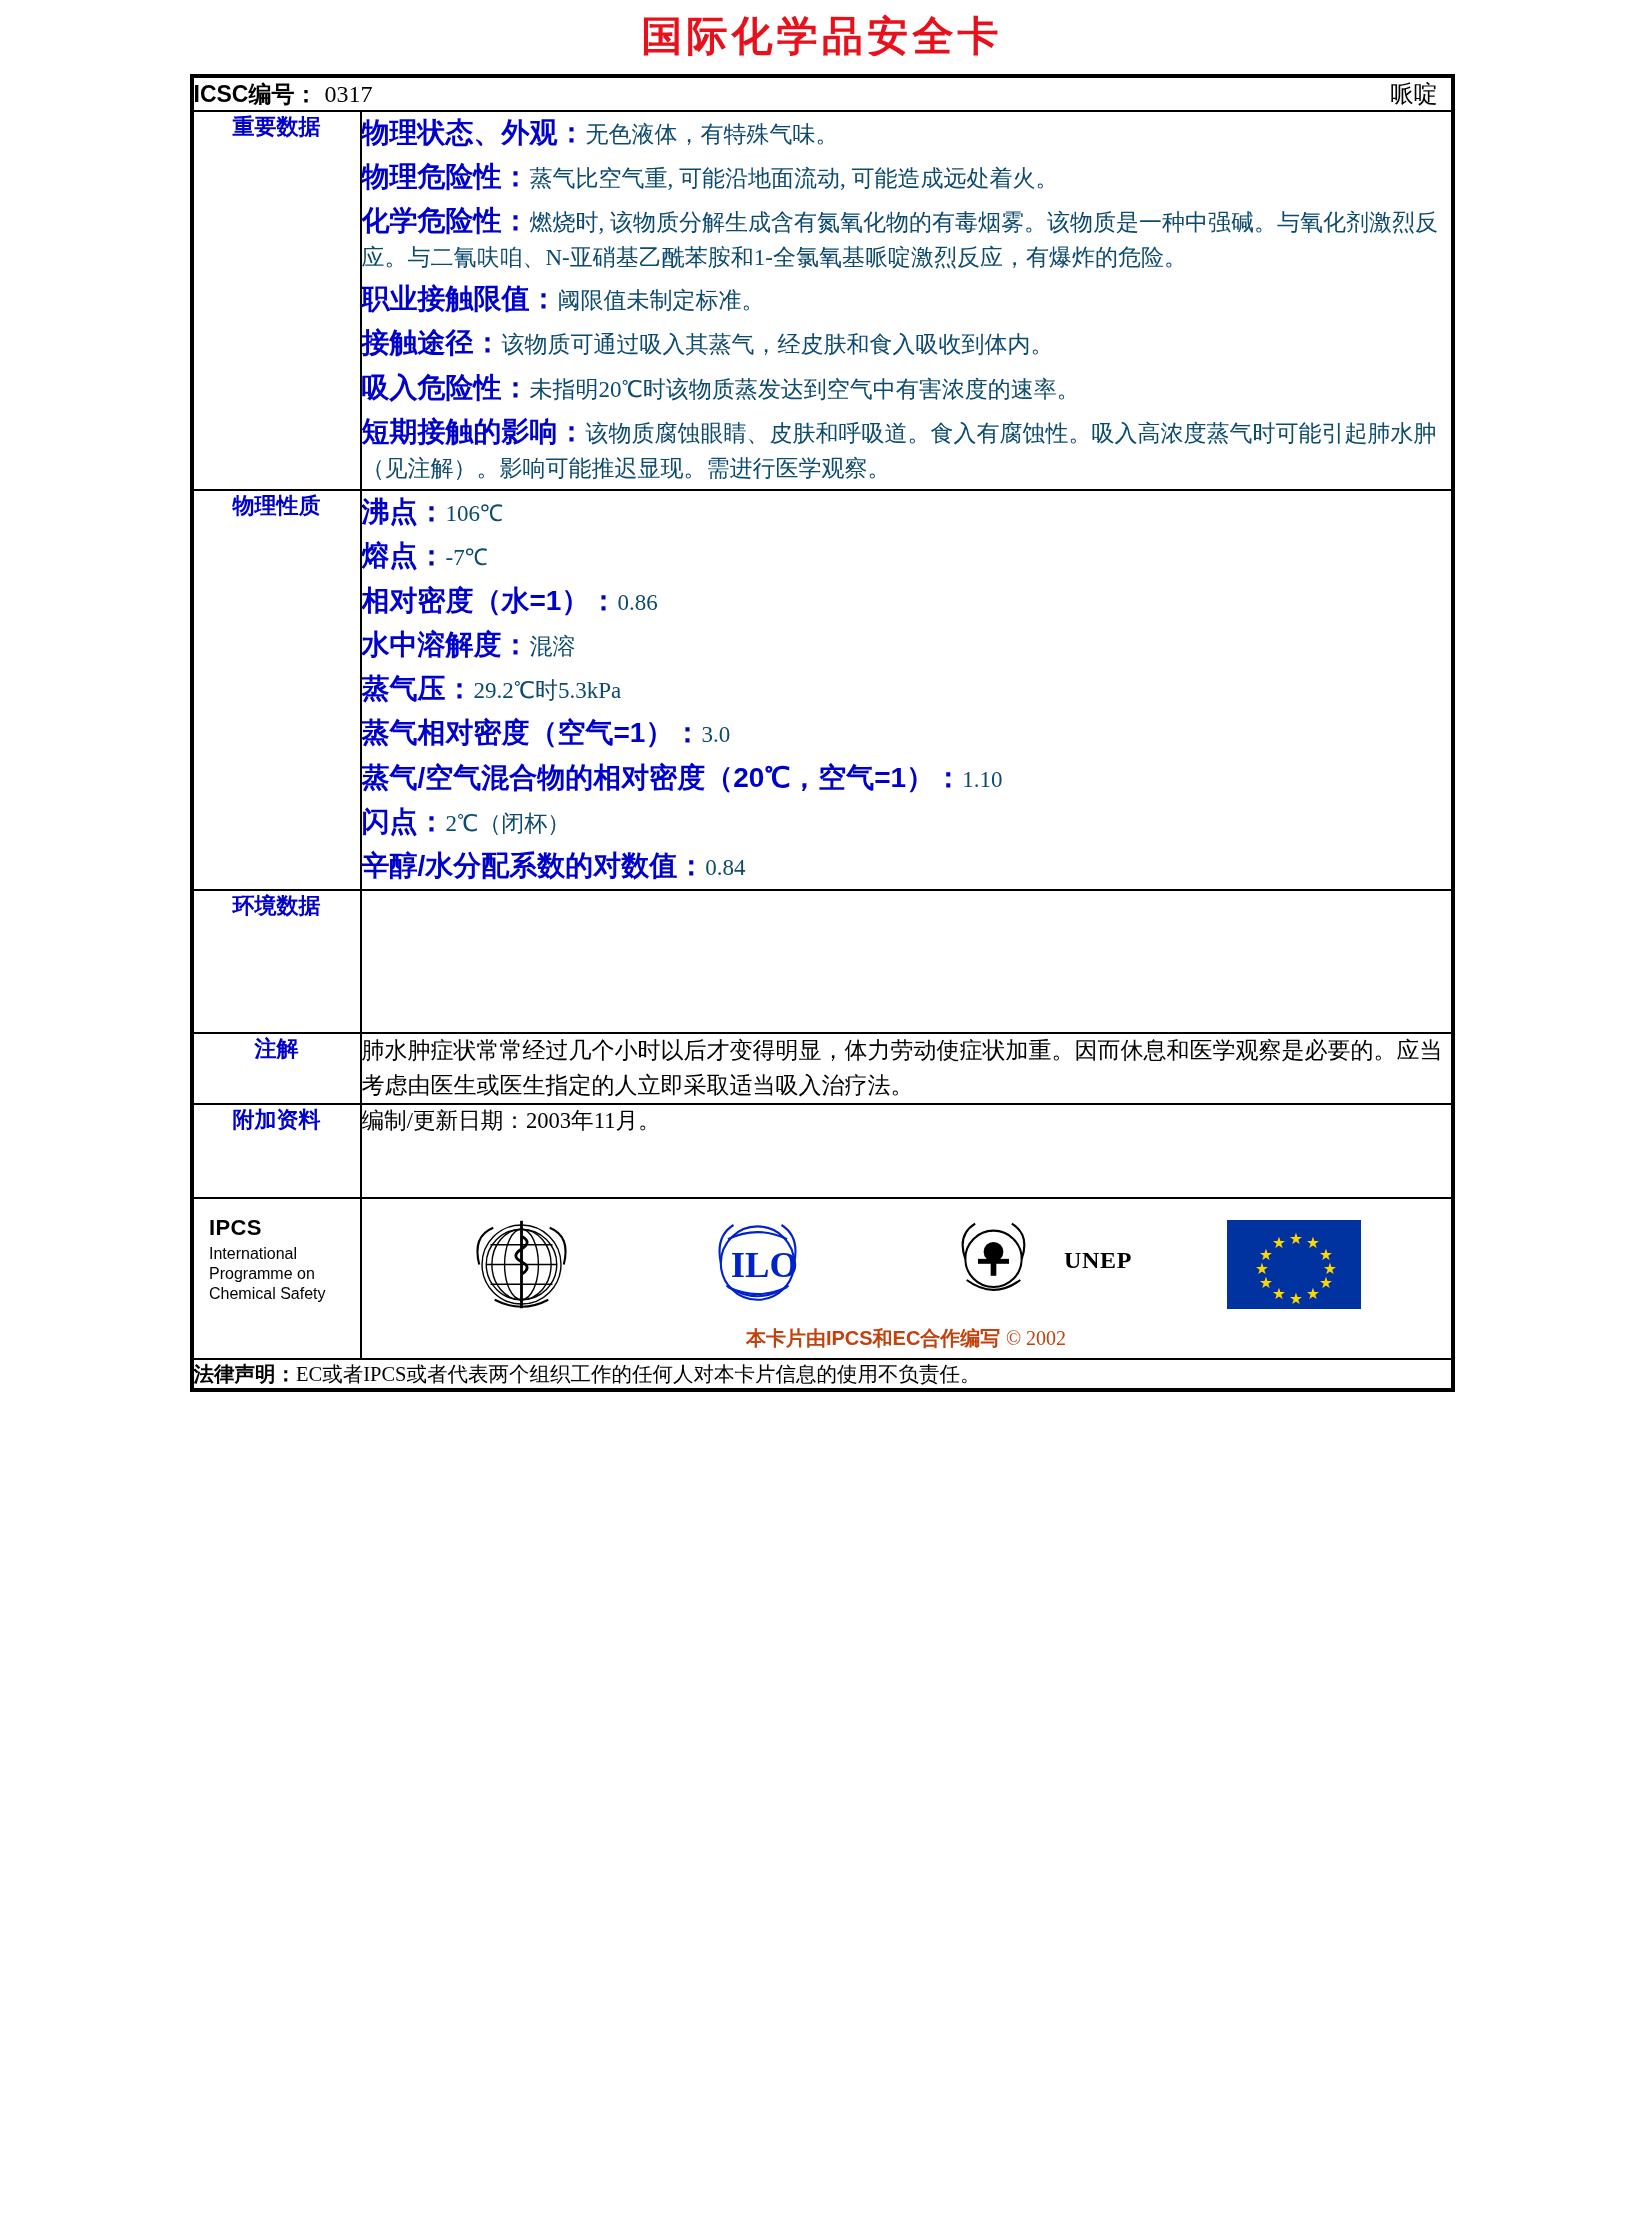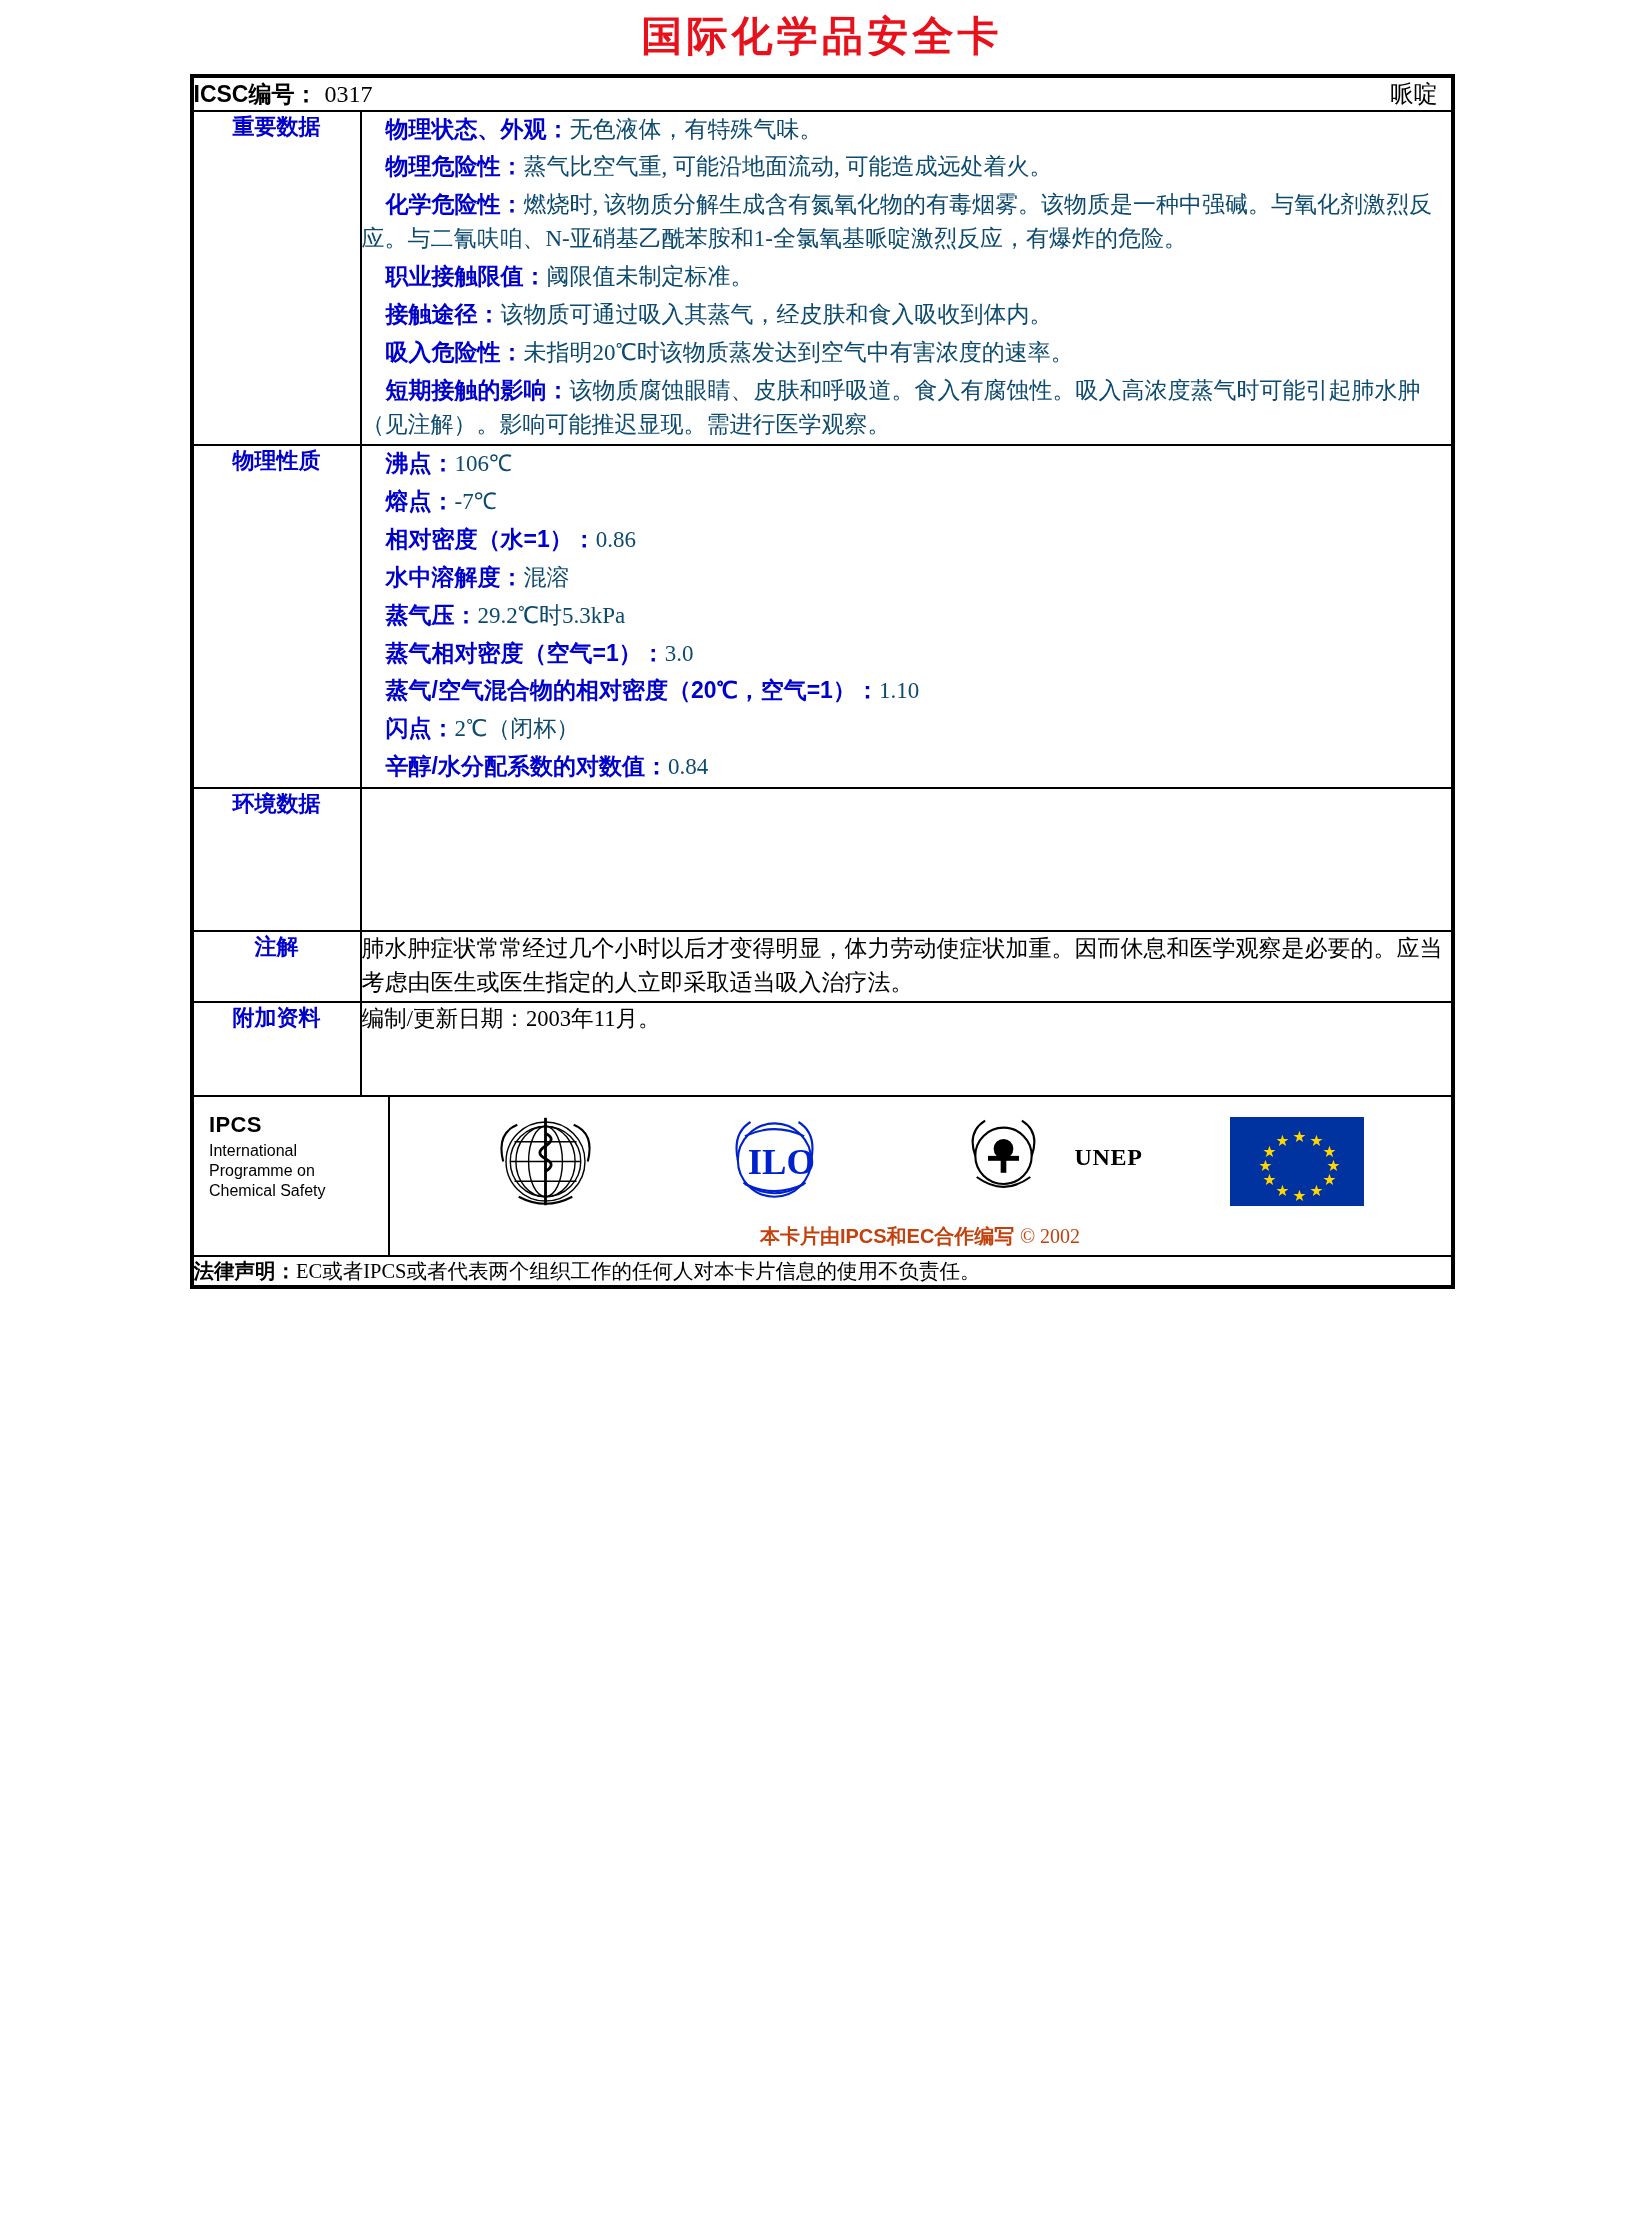--- a/index.html
+++ b/index.html
@@ -83,22 +83,21 @@
     font-size: 23px;
     line-height: 1.48;
   }
   .line {
     margin: 0 0 2.8px 0;
   }
   .bl {
     color: #0000cc;
     font-weight: bold;
     font-family: "Liberation Sans", sans-serif;
-    font-size: 23px;
-    padding-left: 24px;
+    font-size: 28px;
   }
   .txt {
     color: #0c4a6e;
     font-family: "Liberation Serif", serif;
     font-size: 23px;
   }
   .notes-cell {
     padding: 8.5px 12.7px 10px 12.7px;
     font-size: 23px;
     line-height: 1.5;
@@ -115,21 +114,21 @@
   }
   
   .footer-row td {
     padding: 0;
   }
   .footer-wrap {
     display: flex;
     align-items: stretch;
   }
   .ipcs-block {
-    width: 196px;
+    width: 168px;
     box-sizing: border-box;
     border-right: 2.1px solid #000;
     padding: 15.5px 7px 7px 15.5px;
     font-family: "Liberation Sans", sans-serif;
   }
   .ipcs-title {
     font-weight: bold;
     font-size: 22px;
     letter-spacing: 0.4px;
     margin-bottom: 2.8px;

